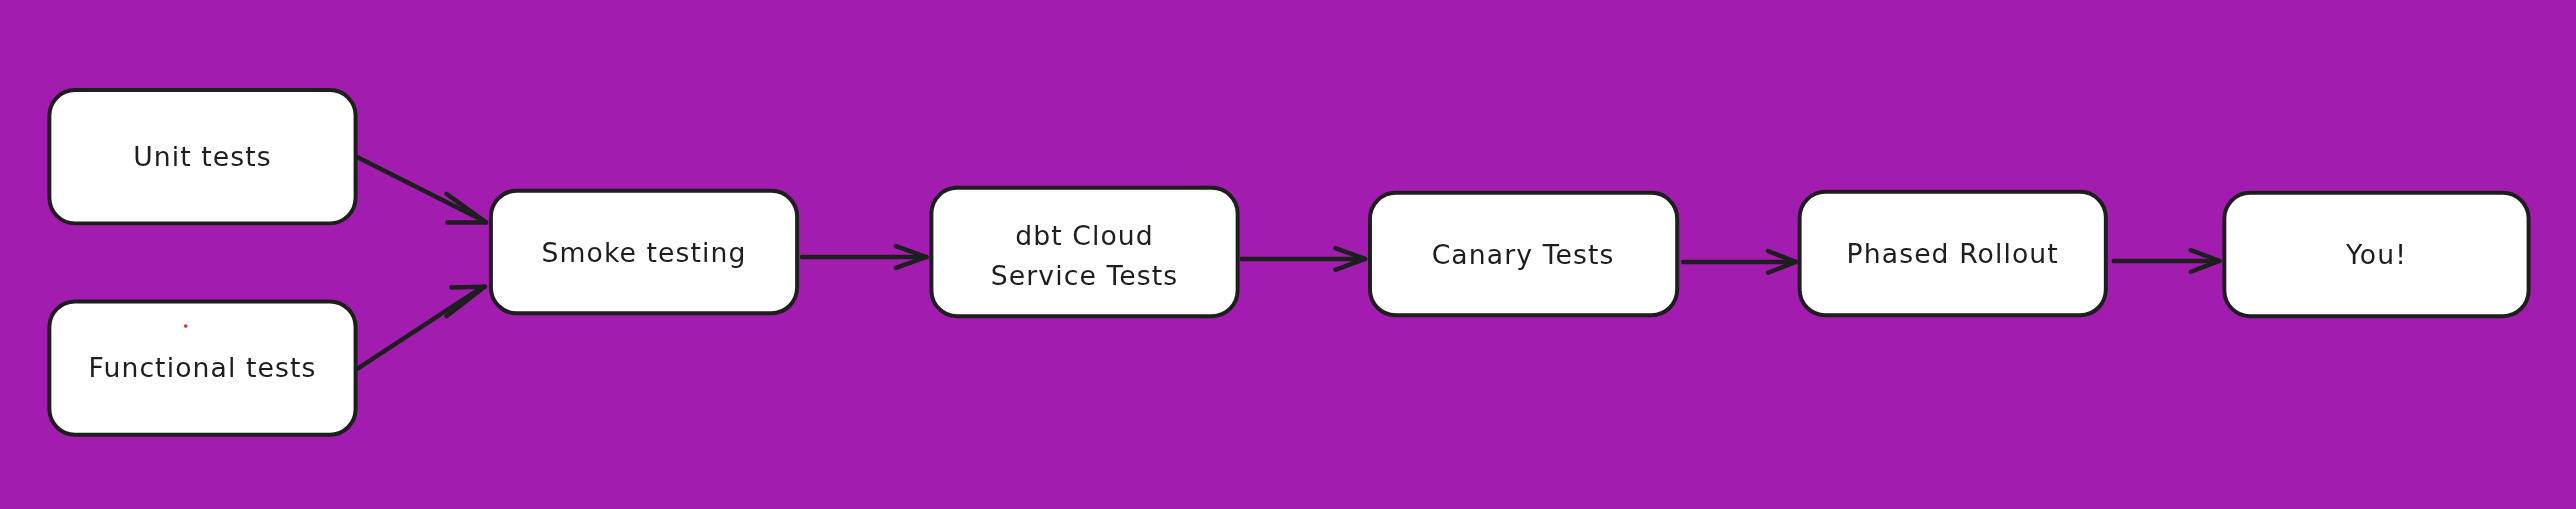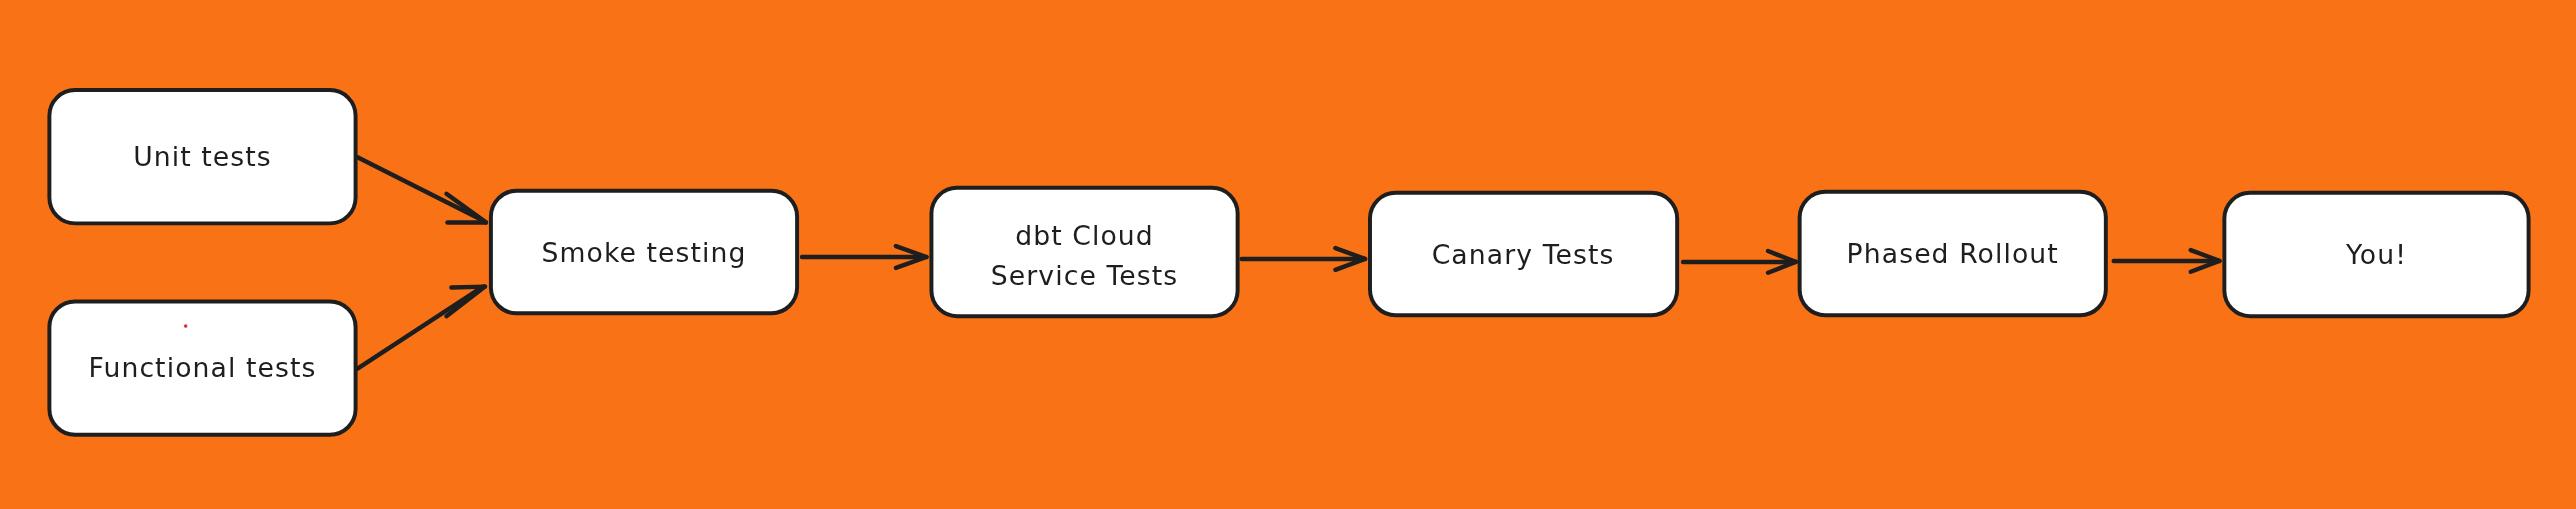--- a/index.html
+++ b/index.html
@@ -11,21 +11,21 @@
   body {
     width: 2576px;
     height: 510px;
     overflow: hidden;
     font-family: "DejaVu Sans", sans-serif;
   }
   #canvas {
     position: relative;
     width: 2576px;
     height: 510px;
-    background: #f97316;
+    background: #a21caf;
   }
   #flow-svg {
     position: absolute;
     top: 0;
     left: 0;
     width: 2576px;
     height: 510px;
   }
   .node-rect {
     fill: #ffffff;

